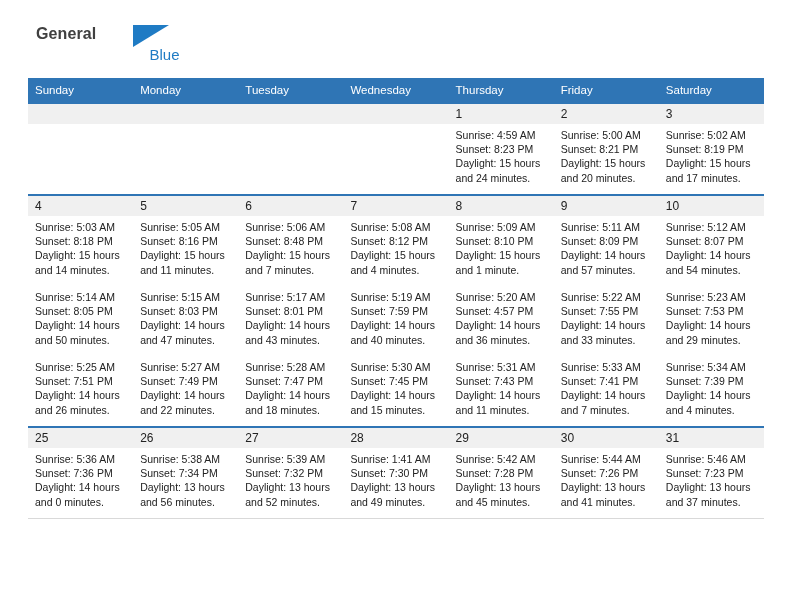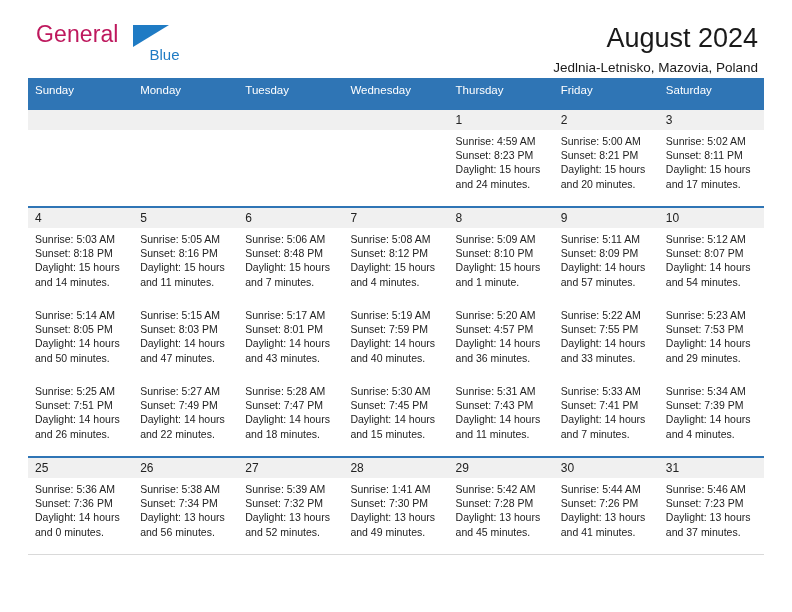--- a/index.html
+++ b/index.html
@@ -31,26 +31,27 @@
     box-sizing: border-box;
   }
   .logo {
     position: absolute;
     left: 8px;
     top: 22px;
     width: 220px;
     height: 54px;
   }
   .logo-general {
-    font-size: 23px;
-    color: #be185d;
+    font-size: 16px;
+    color: #404040;
     letter-spacing: 0.1px;
     line-height: 24px;
     display: block;
     font-family: "Liberation Sans", sans-serif;
+    font-weight: bold;
   }
   .logo-blue {
     font-size: 15px;
     color: #1f7bc4;
     line-height: 24px;
     display: block;
     margin-left: 37px;
     margin-top: -3px;
     font-family: "Liberation Sans", sans-serif;
     text-align: center;
@@ -89,42 +90,42 @@
     border-collapse: collapse;
     table-layout: fixed;
     margin-top: 6px;
   }
   .cal th {
     background: #2f75b5;
     color: #ffffff;
     font-weight: normal;
     font-size: 11.5px;
     text-align: left;
-    padding: 5px 0 11px 7px;
+    padding: 5px 0 5px 7px;
     line-height: 14px;
     border: none;
   }
   .daynum-row td {
     background: #f0f0f0;
     border-top: 2px solid #2f75b5;
     font-size: 12px;
     color: #222222;
     padding: 3px 0 3px 7px;
     line-height: 14px;
     height: 14px;
     vertical-align: top;
   }
   .daynum-row.first td {
     border-top: 2px solid #2f75b5;
   }
   .info-row td {
     background: #ffffff;
     font-size: 10.5px;
     color: #222222;
-    padding: 4px 8px 10px 7px;
+    padding: 4px 8px 4px 7px;
     line-height: 14.2px;
     vertical-align: top;
     height: 62px;
   }
   .info-row td .line {
     display: block;
     white-space: nowrap;
   }
   .lastline td {
     border-bottom: 1px solid #d9d9d9;
@@ -137,24 +138,20 @@
 </head>
 <body>
 
 <div class="page">
 
   <div class="top">
     <div class="logo">
       <span class="logo-general">General</span>
       <span class="logo-tri"></span>
       <span class="logo-blue">Blue</span>
-    </div>
-    <div class="titles">
-      <h1 class="cal-title">August 2024</h1>
-      <div class="cal-sub">Jedlnia-Letnisko, Mazovia, Poland</div>
     </div>
   </div>
 
   <table class="cal">
     <thead>
       <tr>
         <th>Sunday</th>
         <th>Monday</th>
         <th>Tuesday</th>
         <th>Wednesday</th>
@@ -185,21 +182,21 @@
             <span class="line">and 24 minutes.</span>
           </td>
           <td>
             <span class="line">Sunrise: 5:00 AM</span>
             <span class="line">Sunset: 8:21 PM</span>
             <span class="line">Daylight: 15 hours</span>
             <span class="line">and 20 minutes.</span>
           </td>
           <td>
             <span class="line">Sunrise: 5:02 AM</span>
-            <span class="line">Sunset: 8:11 PM</span>
+            <span class="line">Sunset: 8:19 PM</span>
             <span class="line">Daylight: 15 hours</span>
             <span class="line">and 17 minutes.</span>
           </td>
         </tr>
         <tr class="daynum-row">
           <td>4</td>
           <td>5</td>
           <td>6</td>
           <td>7</td>
           <td>8</td>

